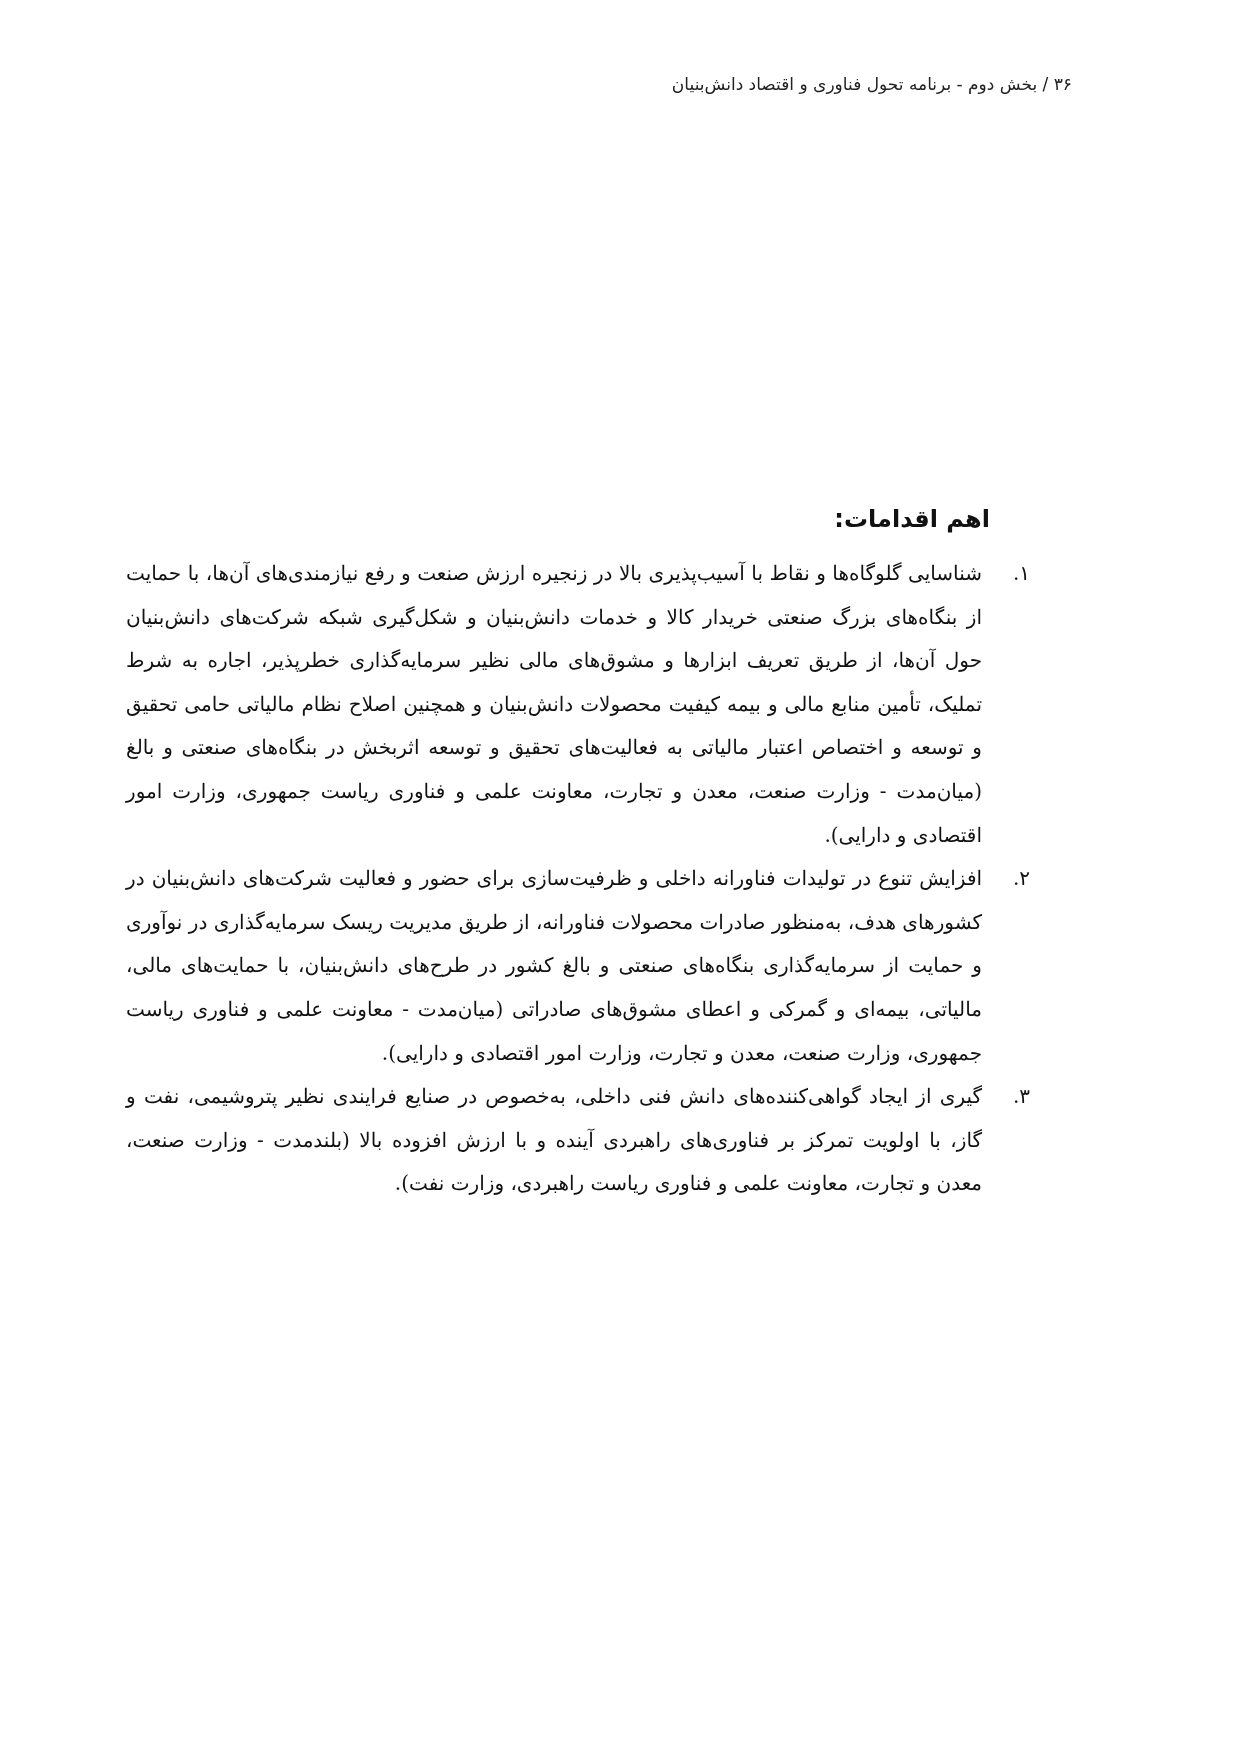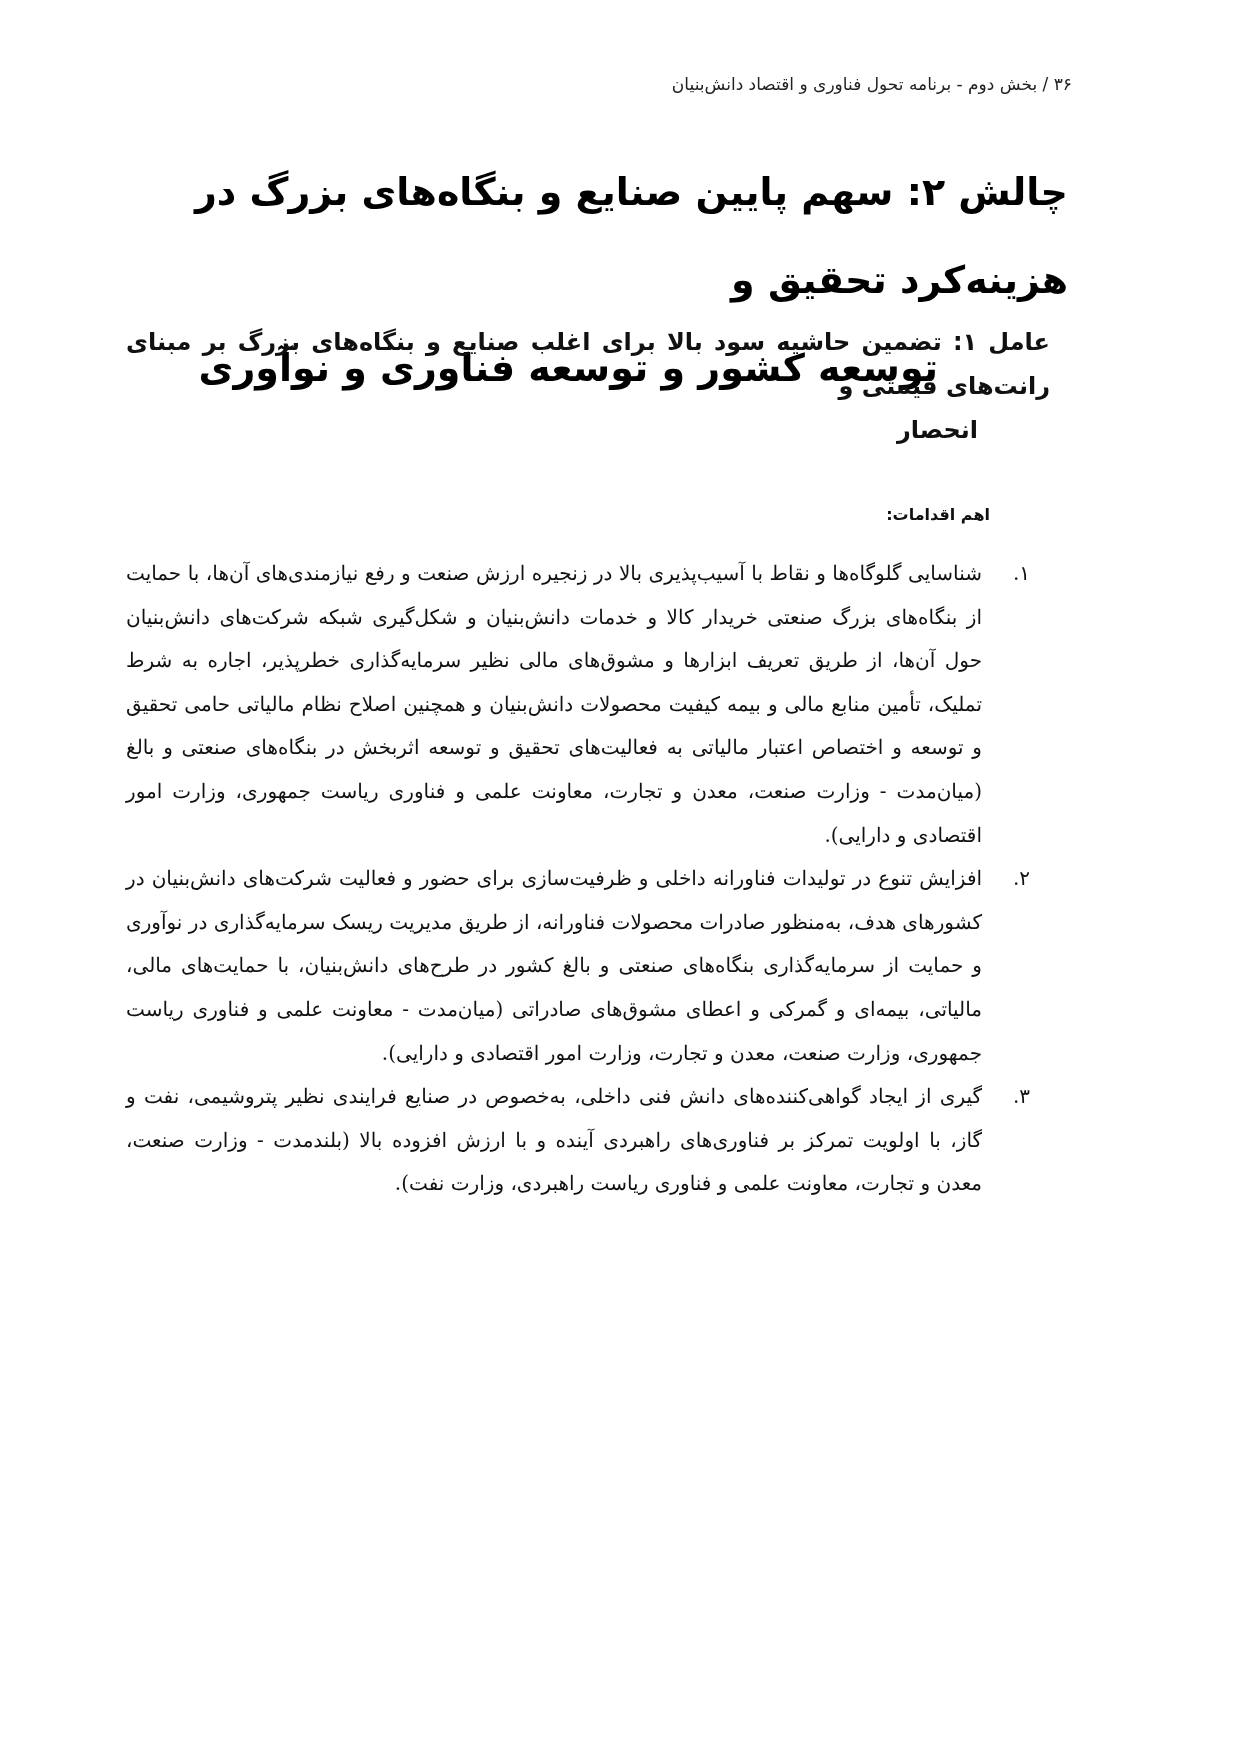--- a/index.html
+++ b/index.html
@@ -24,21 +24,21 @@
       font-size: 24px; font-weight: bold; line-height: 44px; text-align: justify;
     }
     .factor .cont { display: block; padding-right: 72px; }
     .strategy {
       position: absolute; top: 412px; right: 190px; left: 126px;
       font-size: 24px; font-weight: bold; line-height: 44px;
     }
     .strategy .cont { display: block; padding-right: 92px; }
     .actions-head {
       position: absolute; top: 505px; right: 250px;
-      font-size: 16px; font-weight: bold;
+      font-size: 24px; font-weight: bold;
     }
     .items {
       position: absolute; top: 552px; right: 258px; left: 126px;
       margin: 0; padding: 0; list-style: none;
     }
     .item {
       position: relative; font-size: 20px; line-height: 43.6px;
       text-align: justify; text-align-last: right; margin: 0;
       font-family: "DejaVu Serif", serif;
     }
@@ -46,29 +46,21 @@
       position: absolute; right: -48px; top: 0; font-size: 20px;
     }
     .u { text-underline-offset: 6px; text-decoration-thickness: 2px; }
   </style>
 </head>
 <body>
 
 <div class="page">
   <div class="running-header">۳۶ / بخش دوم - برنامه تحول فناوری و اقتصاد دانش‌بنیان</div>
 
-  <h1 class="title" style="margin:0">
-    <span>چالش ۲: سهم پایین صنایع و بنگاه‌های بزرگ در هزینه‌کرد تحقیق و</span>
-    <span class="line2">توسعه کشور و توسعه فناوری و نوآوری</span>
-  </h1>
 
-  <div class="factor">
-    <span>عامل ۱: تضمین حاشیه سود بالا برای اغلب صنایع و بنگاه‌های بزرگ بر مبنای رانت‌های قیمتی و</span>
-    <span class="cont">انحصار</span>
-  </div>
 
 
   <div class="actions-head">اهم اقدامات:</div>
 
   <ol class="items">
     <li class="item">
       <span class="item-num">۱.</span>
       <span>شناسایی گلوگاه‌ها و نقاط با آسیب‌پذیری بالا در زنجیره ارزش صنعت و رفع نیازمندی‌های آن‌ها، با حمایت از بنگاه‌های بزرگ صنعتی خریدار کالا و خدمات دانش‌بنیان و شکل‌گیری شبکه شرکت‌های دانش‌بنیان حول آن‌ها، از طریق تعریف ابزارها و مشوق‌های مالی نظیر سرمایه‌گذاری خطرپذیر، اجاره به شرط تملیک، تأمین منابع مالی و بیمه کیفیت محصولات دانش‌بنیان و همچنین اصلاح نظام مالیاتی حامی تحقیق و توسعه و اختصاص اعتبار مالیاتی به فعالیت‌های تحقیق و توسعه اثربخش در بنگاه‌های صنعتی و بالغ (میان‌مدت - </span><span class="u">وزارت صنعت، معدن و تجارت</span><span>، معاونت علمی و فناوری ریاست جمهوری، وزارت امور اقتصادی و دارایی).</span>
     </li>
     <li class="item">

